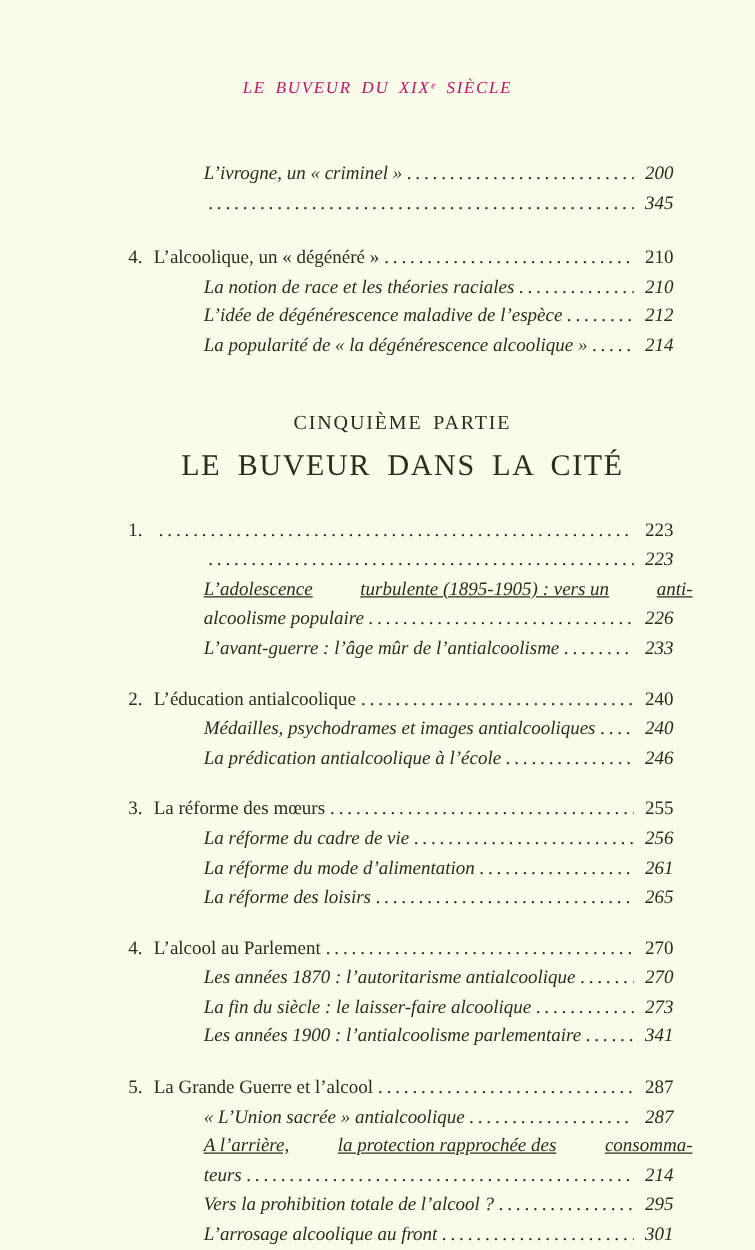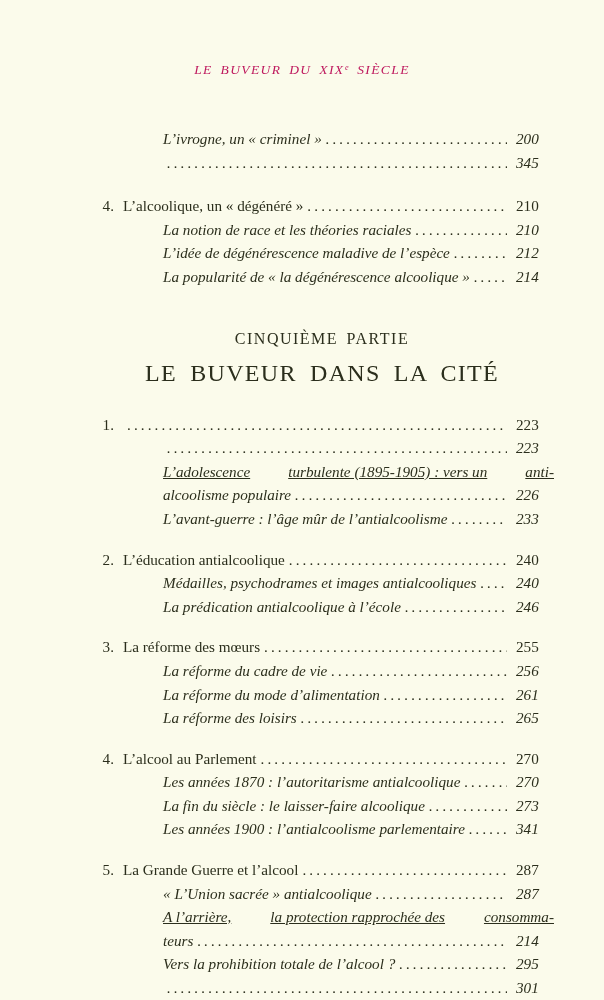--- a/index.html
+++ b/index.html
@@ -358,18 +358,19 @@
     <div class="entry level2">
       <span class="num"></span>
       <span class="indent"></span>
       <span class="label">Vers la prohibition totale de l’alcool ?</span>
       <span class="leader">............................................................</span>
       <span class="page-no">295</span>
     </div>
     <div class="entry level2">
       <span class="num"></span>
       <span class="indent"></span>
+      <span class="label">L’arrosage alcoolique au front</span>
       <span class="leader">............................................................</span>
       <span class="page-no">301</span>
     </div>
 
   </div>
 </div>
 
 </body></html>

